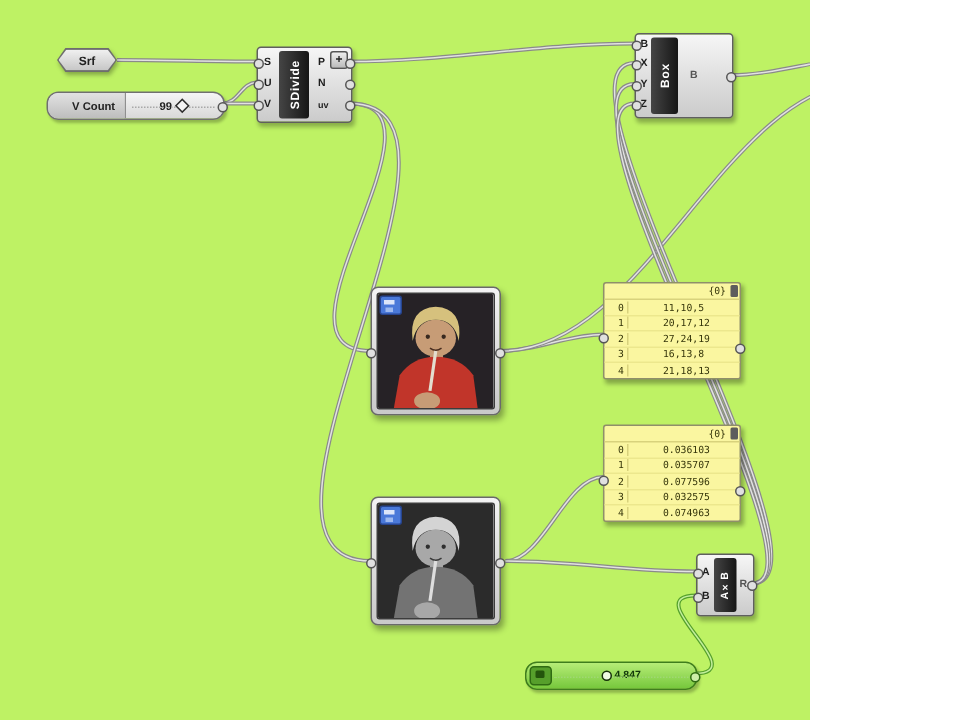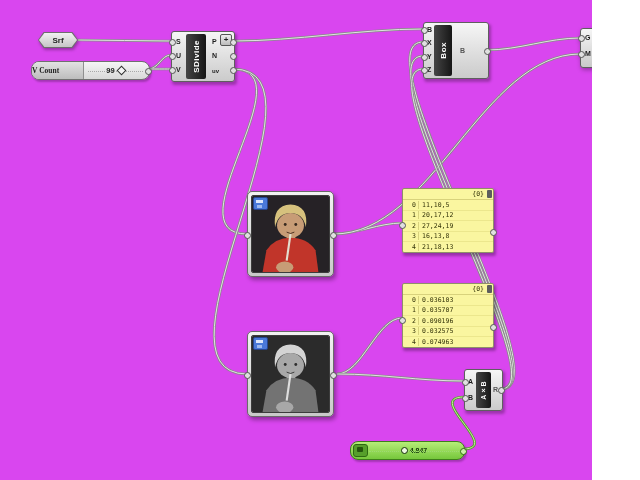--- a/index.html
+++ b/index.html
@@ -1,16 +1,16 @@
 <!DOCTYPE html>
 <html><head>
 <meta charset="utf-8">
 <style>
   html,body{margin:0;padding:0;}
-  #canvas{position:relative;width:592px;height:480px;background:#d946ef;overflow:hidden;
+  #canvas{position:relative;width:540px;height:480px;background:#bef264;overflow:hidden;
           font-family:"Liberation Sans",sans-serif;}
   
   #wire-layer{position:absolute;left:0;top:0;width:640px;height:480px;}
   .wire-outer{fill:none;stroke:#8a8a8a;stroke-width:2.6px;}
   .wire-inner{fill:none;stroke:#e2e2e2;stroke-width:1px;}
   .green .wire-outer{stroke:#55a02c;}
   .green .wire-inner{stroke:#c4ef9c;}
   
   .comp{position:absolute;border:1px solid #5f5f5f;border-radius:3px;
         background:linear-gradient(180deg,#f6f6f6 0%,#dedede 55%,#cbcbcb 100%);
@@ -28,22 +28,22 @@
   .capsule .outer{position:absolute;inset:0;background:#6e6e6e;
         clip-path:polygon(0 50%,14% 0,86% 0,100% 50%,86% 100%,14% 100%);}
   .capsule .inner{position:absolute;inset:1px;background:linear-gradient(#f1f1f1,#c6c6c6);
         clip-path:polygon(0 50%,14% 0,86% 0,100% 50%,86% 100%,14% 100%);
         display:flex;align-items:center;justify-content:center;font-size:8px;font-weight:bold;color:#222;}
   
   .slider{position:absolute;border:1px solid #707070;border-radius:8px;
           background:linear-gradient(#f5f5f5,#d8d8d8);box-shadow:1.5px 2px 2px rgba(0,0,0,.25);}
   .slider .lab{position:absolute;left:0;top:0;bottom:0;width:52px;
         background:linear-gradient(#e2e2e2,#bdbdbd);border-right:1px solid #8f8f8f;
-        border-radius:7px 0 0 7px;display:flex;align-items:center;padding-left:0;
-        font-size:7.5px;font-weight:bold;color:#222;box-sizing:border-box;font-family:Liberation Serif, serif;}
+        border-radius:7px 0 0 7px;display:flex;align-items:center;padding-left:16px;
+        font-size:7.5px;font-weight:bold;color:#222;box-sizing:border-box;}
   .slider .track{position:absolute;left:56px;right:6px;top:0;bottom:0;display:flex;
         align-items:center;justify-content:center;gap:3px;font-size:7.5px;font-weight:bold;color:#222;}
   .slider .track::before{content:"";position:absolute;left:0;right:0;top:50%;
         border-top:1px dotted #a8a8a8;}
   .diamond{width:5px;height:5px;border:1.4px solid #2e2e2e;background:#f4f4f4;
         transform:rotate(45deg);z-index:1;}
   .gslider{position:absolute;left:350px;top:441px;width:113px;height:17px;border:1px solid #3f7d1d;
         border-radius:8px;background:linear-gradient(#b6ed77,#76c73c);box-shadow:1.5px 2px 2px rgba(0,0,0,.25);}
   .gslider .grip{position:absolute;left:2px;top:2px;width:13px;height:11px;border:1px solid #2f6b12;
         border-radius:3px;background:#569f2b;}
@@ -54,21 +54,21 @@
   .knob{width:5px;height:5px;border:1.6px solid #142e08;border-radius:50%;background:#eef9e2;z-index:1;}
   
   .panel{position:absolute;width:90px;background:#faf6a0;border:1px solid #8f8f6a;border-radius:2px;
         box-shadow:1.5px 2.5px 3px rgba(0,0,0,.3);font-family:"DejaVu Sans Mono",monospace;
         font-size:6.5px;color:#35350a;}
   .panel .hdr{height:10px;border-bottom:1px solid #d8d27c;display:flex;justify-content:flex-end;
         align-items:center;padding-right:9px;}
   .panel .sb{position:absolute;top:1px;right:1px;width:5px;height:8px;background:#5d5d5d;border-radius:1px;}
   .panel .row{height:9.5px;display:flex;align-items:center;border-bottom:1px solid #ece78d;}
   .panel .idx{width:13px;text-align:right;padding-right:2px;border-right:1px solid #d8d27c;flex:none;}
-  .panel .val{padding-left:3px;white-space:nowrap;}
+  .panel .val{padding-left:3px;white-space:nowrap;margin-left:20px;}
   
   .imgnode{position:absolute;width:87px;height:86px;border:1px solid #6a6a6a;border-radius:5px;
         background:linear-gradient(#f3f3f3,#c9c9c9);box-shadow:2px 3px 4px rgba(0,0,0,.35);box-sizing:border-box;}
   .imgnode .ph{position:absolute;inset:3px;border:1px solid #3c3c3c;border-radius:2px;overflow:hidden;}
   .imgicon{position:absolute;left:5px;top:5px;width:13px;height:11px;background:#4a79d9;
         border:1px solid #27458f;border-radius:2px;z-index:2;}
   .imgicon i{position:absolute;left:2px;top:2px;width:7px;height:3px;background:#dce6fa;}
   .imgicon b{position:absolute;left:3px;bottom:1px;width:5px;height:3px;background:#9db9ef;}
   .ph-bg{fill:var(--pbg);} .ph-hair{fill:var(--phair);} .ph-skin{fill:var(--pskin);}
   .ph-shirt{fill:var(--pshirt);} .ph-straw{stroke:var(--pstraw);} .ph-dark{fill:var(--pdark);}
@@ -295,21 +295,21 @@
     <div class="row">
         <span class="idx">0</span>
         <span class="val">0.036103</span>
       </div>
     <div class="row">
         <span class="idx">1</span>
         <span class="val">0.035707</span>
       </div>
     <div class="row">
         <span class="idx">2</span>
-        <span class="val">0.090196</span>
+        <span class="val">0.077596</span>
       </div>
     <div class="row">
         <span class="idx">3</span>
         <span class="val">0.032575</span>
       </div>
     <div class="row" style="border-bottom:none;">
         <span class="idx">4</span>
         <span class="val">0.074963</span>
       </div>
     <span class="nub" style="left:-4px;top:33px;"></span>

